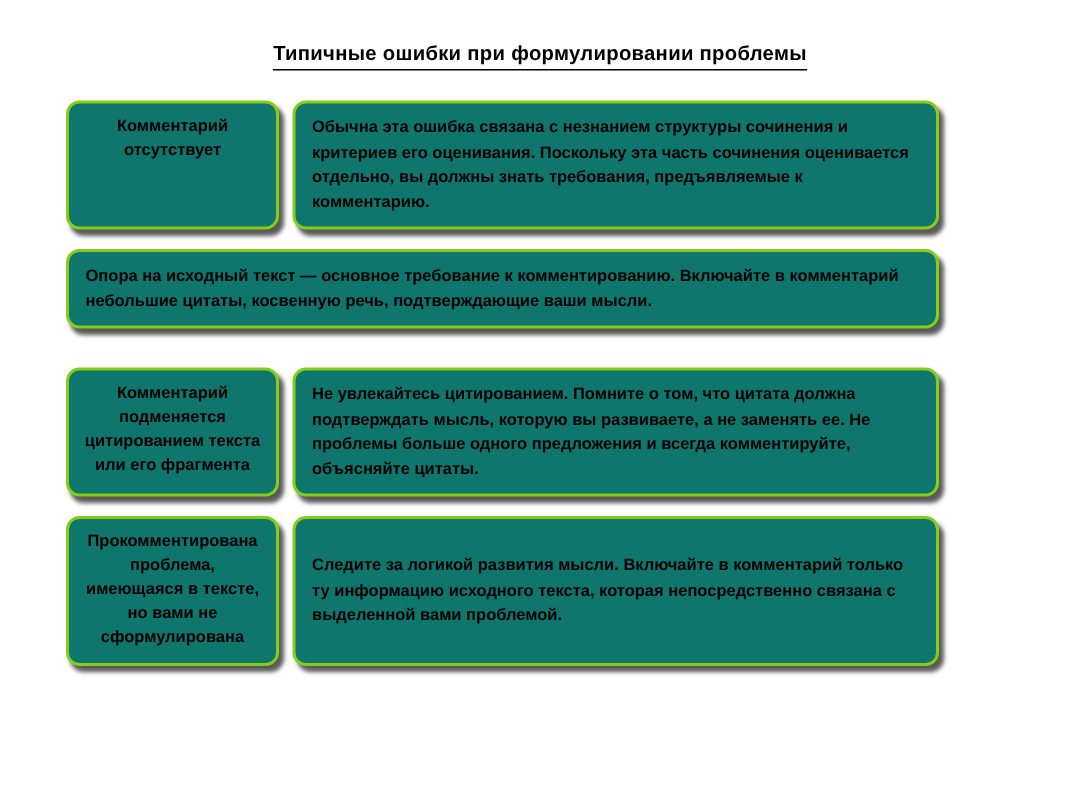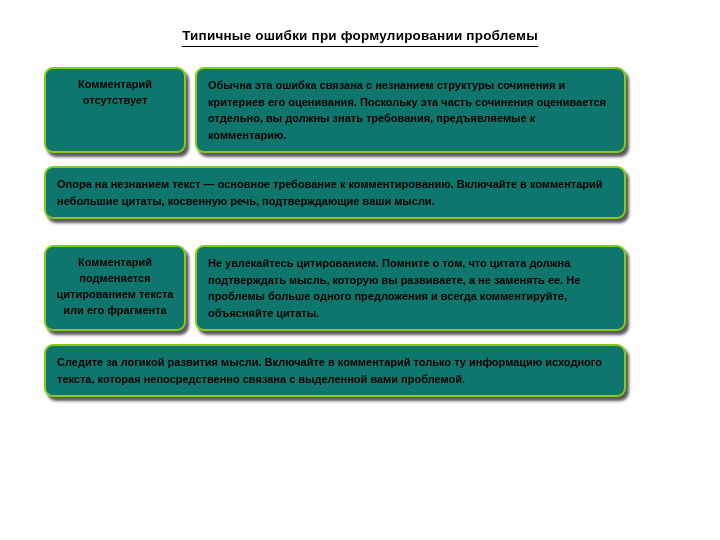--- a/index.html
+++ b/index.html
@@ -83,36 +83,39 @@
       <div class="label-box">
         <span>Комментарий отсутствует</span>
       </div>
       <div class="desc-box">
         <span>Обычна эта ошибка связана с незнанием структуры сочинения и критериев его оценивания. Поскольку эта часть сочинения оценивается отдельно, вы должны знать требования, предъявляемые к комментарию.</span>
       </div>
     </div>
 
     <div class="row">
       <div class="desc-box">
-        <span>Опора на незнанием текст — основное требование к комментированию. Включайте в комментарий небольшие цитаты, косвенную речь, подтверждающие ваши мысли.</span>
+        <span>Опора на исходный текст — основное требование к комментированию. Включайте в комментарий небольшие цитаты, косвенную речь, подтверждающие ваши мысли.</span>
       </div>
     </div>
 
     <div class="row">
     </div>
 
     <div class="row">
       <div class="label-box">
         <span>Комментарий подменяется цитированием текста или его фрагмента</span>
       </div>
       <div class="desc-box">
         <span>Не увлекайтесь цитированием. Помните о том, что цитата должна подтверждать мысль, которую вы развиваете, а не заменять ее. Не проблемы больше одного предложения и всегда комментируйте, объясняйте цитаты.</span>
       </div>
     </div>
 
     <div class="row">
+      <div class="label-box">
+        <span>Прокомментирована проблема, имеющаяся в тексте, но вами не сформулирована</span>
+      </div>
       <div class="desc-box">
         <span>Следите за логикой развития мысли. Включайте в комментарий только ту информацию исходного текста, которая непосредственно связана с выделенной вами проблемой.</span>
       </div>
     </div>
 
   </div>
 </div>
 
 </body></html>

